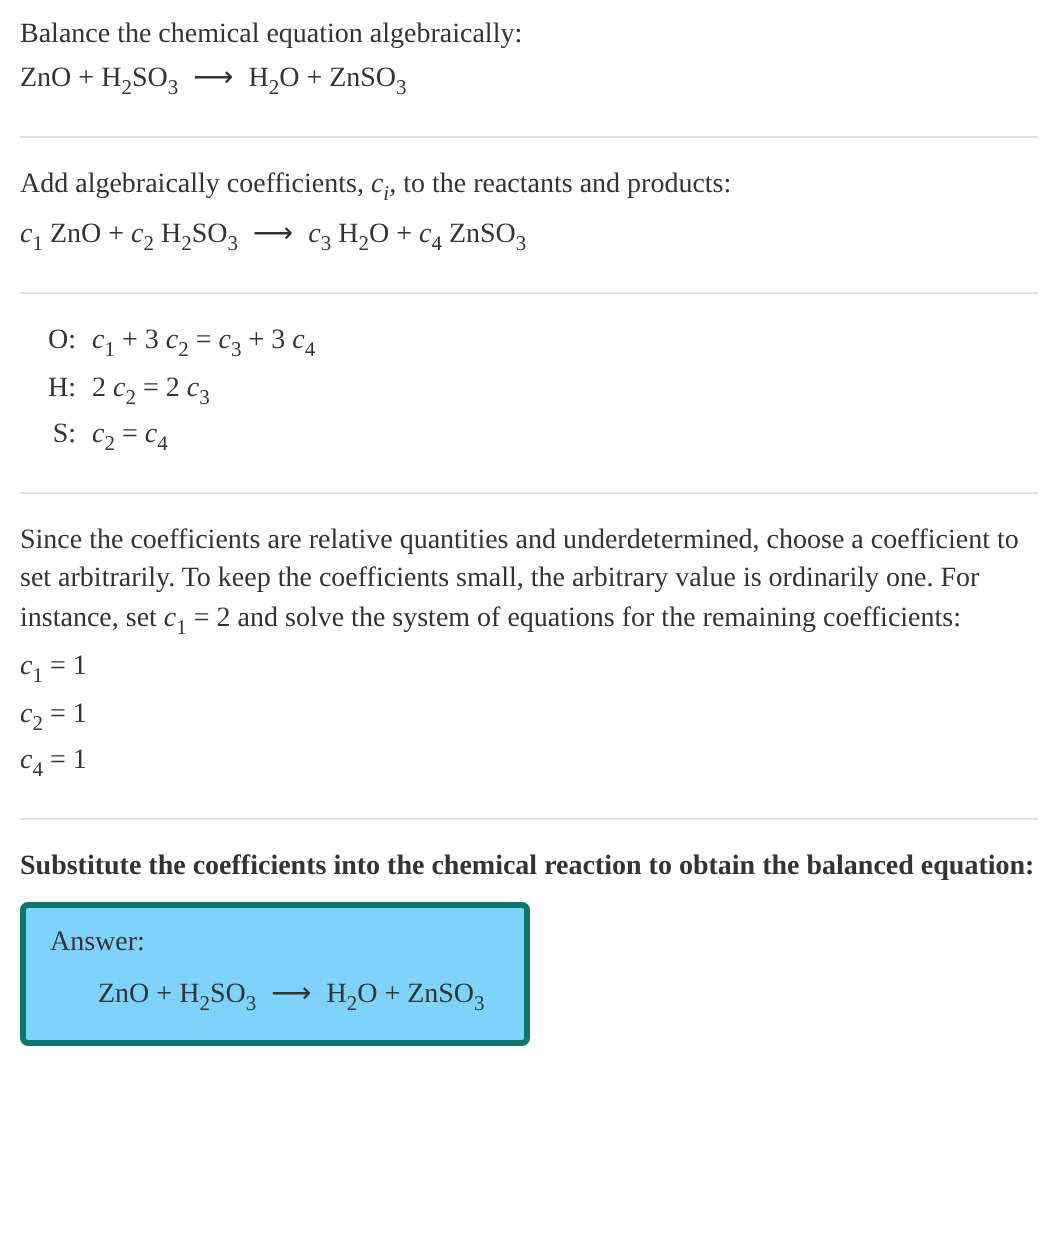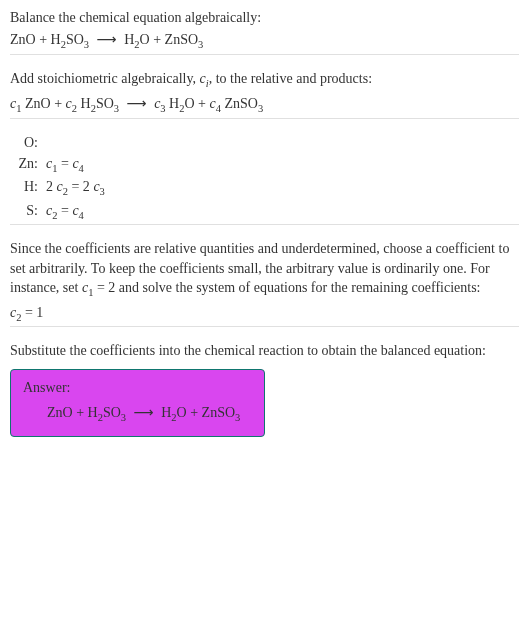--- a/index.html
+++ b/index.html
@@ -7,20 +7,21 @@
       font-family: Georgia, 'Times New Roman', serif;
       font-size: 14px;
       color: #333;
       background: #fff;
       padding: 8px 10px;
       width: 529px;
       line-height: 1.4;
     }
     .section {
       border-bottom: 1px solid #e0e0e0;
+      padding-bottom: 14px;
       margin-bottom: 14px;
     }
     .section:last-of-type {
       border-bottom: none;
     }
     .text-line {
       margin-bottom: 2px;
     }
     .eq-line {
       margin-top: 2px;
@@ -42,22 +43,22 @@
       text-align: right;
       margin-right: 8px;
     }
     .coeff-list {
       margin-top: 2px;
     }
     .coeff-list div {
       margin-bottom: 1px;
     }
     .answer-box {
-      border: 1px solid #0f766e;
-      background: #d946ef;
+      border: 3px solid #0f766e;
+      background: #7dd3fc;
       border-radius: 4px;
       padding: 8px 12px 10px 12px;
       display: inline-block;
       min-width: 255px;
     }
     .answer-label {
       margin-bottom: 6px;
     }
     .answer-eq {
       padding-left: 24px;
@@ -74,64 +75,63 @@
     <span><span>H</span><span class="sub">2</span><span>SO</span><span class="sub">3</span></span>
     <span class="arrow">⟶</span>
     <span><span>H</span><span class="sub">2</span><span>O</span></span>
     <span>+</span>
     <span><span>ZnSO</span><span class="sub">3</span></span>
   </div>
 </div>
 
 <div class="section">
   <div class="text-line">
-    <span>Add stoichiometric algebraically, </span><span class="ital">c</span><span class="sub ital">i</span><span>, to the relative and products:</span>
+    <span>Add algebraically coefficients, </span><span class="ital">c</span><span class="sub ital">i</span><span>, to the reactants and products:</span>
   </div>
   <div class="eq-line">
     <span class="ital">c</span><span class="sub">1</span><span> ZnO</span>
     <span>+</span>
     <span class="ital">c</span><span class="sub">2</span><span> H</span><span class="sub">2</span><span>SO</span><span class="sub">3</span>
     <span class="arrow">⟶</span>
     <span class="ital">c</span><span class="sub">3</span><span> H</span><span class="sub">2</span><span>O</span>
     <span>+</span>
     <span class="ital">c</span><span class="sub">4</span><span> ZnSO</span><span class="sub">3</span>
   </div>
 </div>
 
 <div class="section">
   <div class="atom-table">
     <div class="atom-row">
       <div class="atom-label">O:</div>
-    </div>
-    <div class="atom-row">
-      <div class="atom-label">Zn:</div>
-      <div><span class="ital">c</span><span class="sub">1</span><span> = </span><span class="ital">c</span><span class="sub">4</span></div>
+      <div><span class="ital">c</span><span class="sub">1</span><span> + 3 </span><span class="ital">c</span><span class="sub">2</span><span> = </span><span class="ital">c</span><span class="sub">3</span><span> + 3 </span><span class="ital">c</span><span class="sub">4</span></div>
     </div>
     <div class="atom-row">
       <div class="atom-label">H:</div>
       <div><span>2 </span><span class="ital">c</span><span class="sub">2</span><span> = 2 </span><span class="ital">c</span><span class="sub">3</span></div>
     </div>
     <div class="atom-row">
       <div class="atom-label">S:</div>
       <div><span class="ital">c</span><span class="sub">2</span><span> = </span><span class="ital">c</span><span class="sub">4</span></div>
     </div>
   </div>
 </div>
 
 <div class="section">
   <div class="text-line">
     <span>Since the coefficients are relative quantities and underdetermined, choose a coefficient to set arbitrarily. To keep the coefficients small, the arbitrary value is ordinarily one. For instance, set </span><span class="ital">c</span><span class="sub">1</span><span> = 2 and solve the system of equations for the remaining coefficients:</span>
   </div>
   <div class="coeff-list">
+    <div><span class="ital">c</span><span class="sub">1</span><span> = 1</span></div>
     <div><span class="ital">c</span><span class="sub">2</span><span> = 1</span></div>
+    <div><span class="ital">c</span><span class="sub">4</span><span> = 1</span></div>
   </div>
 </div>
 
 <div>
-  <div class="text-line" style="margin-bottom:8px;">Substitute the coefficients into the chemical reaction to obtain the balanced equation:</div>
+  <div class="text-line" style="margin-bottom:8px;font-weight:bold;">Substitute the coefficients into the chemical reaction to obtain the balanced equation:</div>
   <div class="answer-box">
     <div class="answer-label">Answer:</div>
     <div class="answer-eq">
       <span>ZnO</span>
       <span>+</span>
       <span><span>H</span><span class="sub">2</span><span>SO</span><span class="sub">3</span></span>
       <span class="arrow">⟶</span>
       <span><span>H</span><span class="sub">2</span><span>O</span></span>
       <span>+</span>
       <span><span>ZnSO</span><span class="sub">3</span></span>

